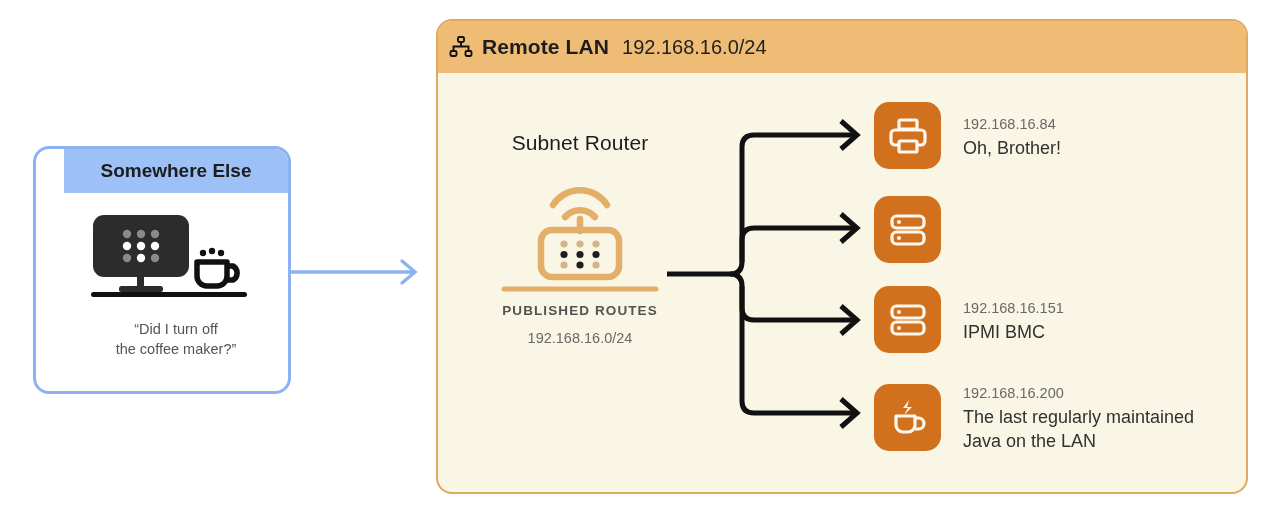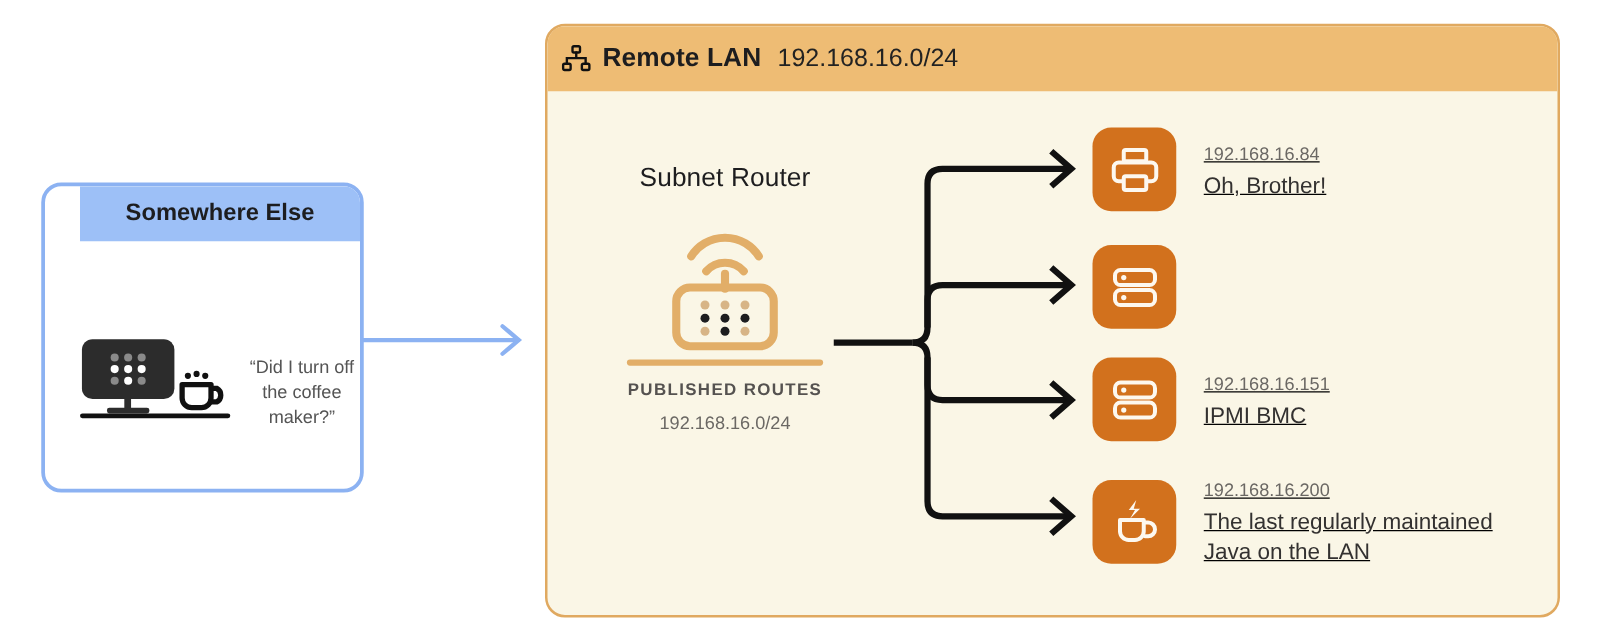--- a/index.html
+++ b/index.html
@@ -36,21 +36,21 @@
     display: flex;
     align-items: center;
     justify-content: center;
     color: #1d1d1f;
     font-size: 19px;
     font-weight: bold;
   }
   #remote-card-body {
     height: calc(100% - 44px);
     display: flex;
-    flex-direction: row;
+    flex-direction: column;
     align-items: center;
     justify-content: flex-start;
     padding-top: 22px;
     box-sizing: border-box;
   }
   #workstation-illustration {
     width: 170px;
     height: 82px;
   }
   #remote-caption {
@@ -144,21 +144,20 @@
     width: 210px;
     height: 320px;
   }
 
   
   .device-row {
     position: absolute;
     display: flex;
     align-items: center;
     gap: 22px;
-    text-decoration: underline;
   }
   #device-row-0 { left: 874px; top: 102px; }
   #device-row-1 { left: 874px; top: 196px; }
   #device-row-2 { left: 874px; top: 286px; }
   #device-row-3 { left: 874px; top: 381px; }
 
   .device-icon-tile {
     width: 67px;
     height: 67px;
     border-radius: 15px;

